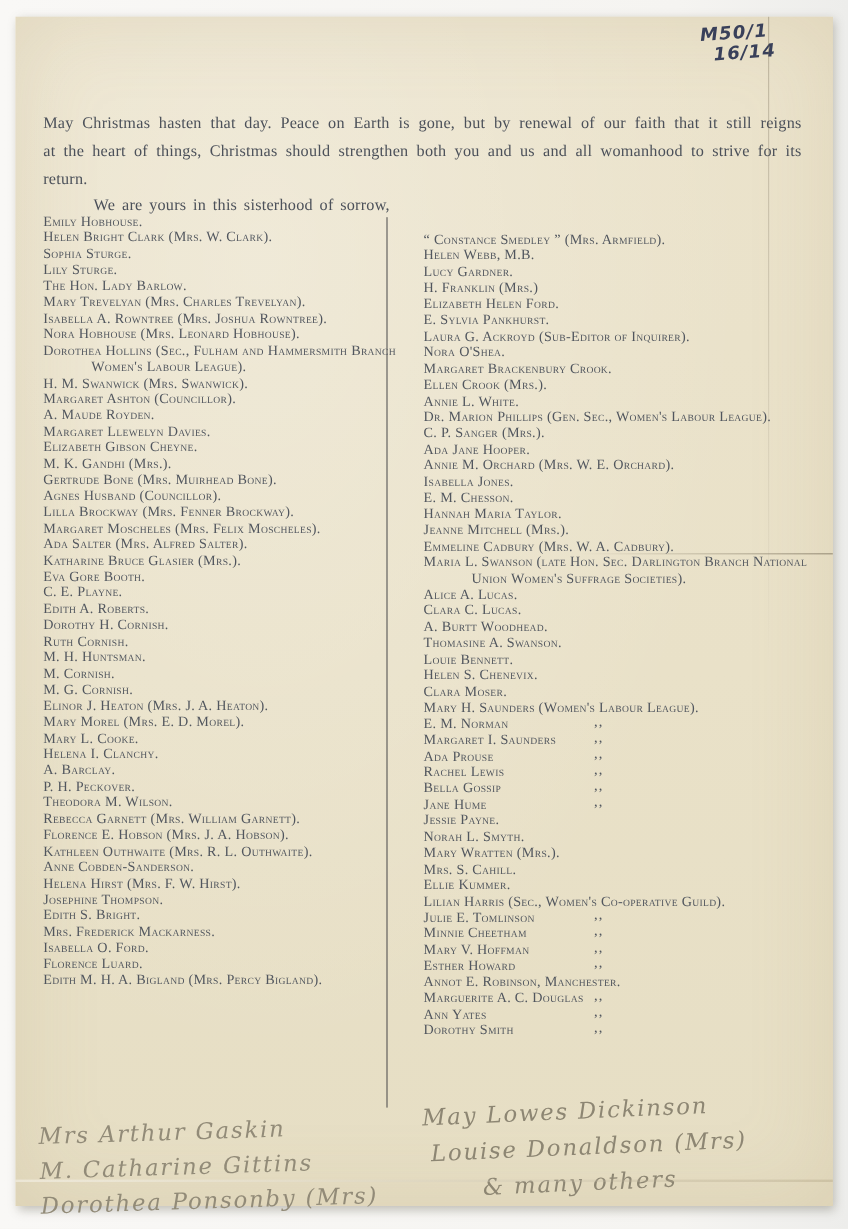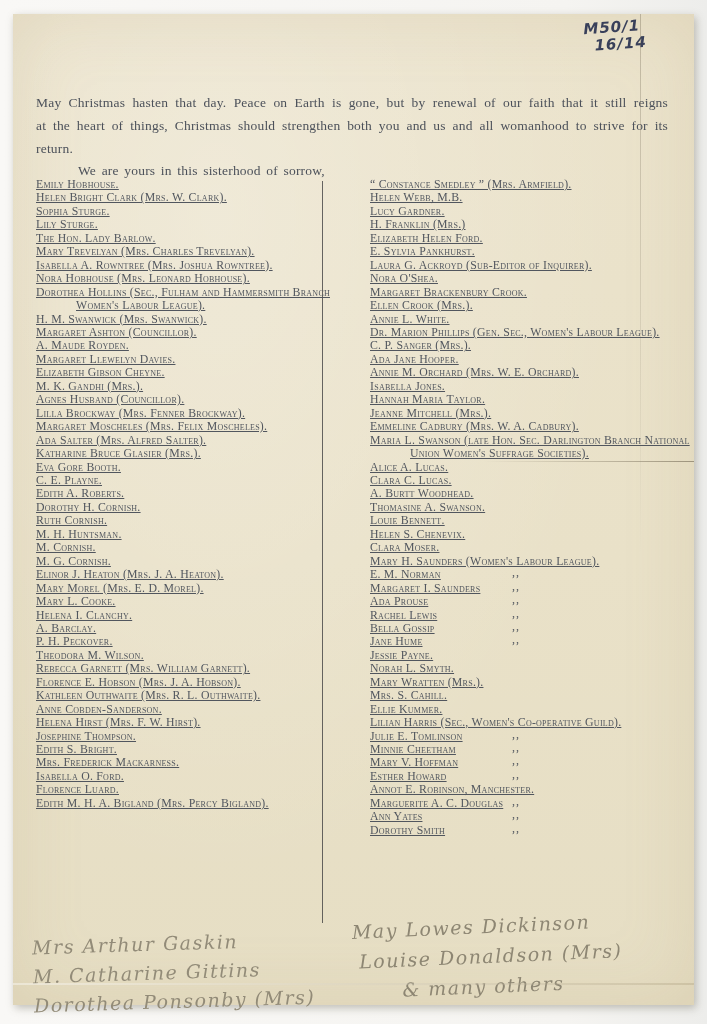--- a/index.html
+++ b/index.html
@@ -34,23 +34,23 @@
   .archive .l2{margin-left:10px;}
 
   
   .intro{position:absolute;left:23px;top:63px;width:632px;color:#4c515a;
     font-size:13.5px;line-height:23px;text-align:justify;word-spacing:3px;letter-spacing:0.2px;}
   .salutation{position:absolute;left:23px;top:131px;width:632px;color:#4c515a;
     font-size:13.5px;line-height:23px;text-indent:42px;word-spacing:2px;letter-spacing:0.2px;}
 
   
   .columns{position:absolute;left:23px;top:164px;width:640px;}
-  .col{position:absolute;top:0;margin:0;padding:0;list-style:none;color:#51565e;text-decoration:underline;}
+  .col{position:absolute;top:0;margin:0;padding:0;list-style:none;color:#51565e;}
   .col-left{left:0;width:300px;}
-  .col-right{left:334px;width:324px;}
+  .col-right{left:317px;width:324px;margin-top:15px;}
   .divider{position:absolute;left:309px;top:167px;width:1px;height:742px;background:rgba(55,55,58,0.75);}
   .signatory{
     position:relative;
     font-variant:small-caps;
     font-size:11.8px;line-height:13.45px;
     letter-spacing:0.25px;
     padding-left:40px;text-indent:-40px;
   }
   .ditto{position:absolute;left:182px;top:-2px;letter-spacing:1px;font-size:12px;}
 
@@ -89,20 +89,21 @@
           <li class="signatory"><span>Mary Trevelyan (Mrs. Charles Trevelyan).</span></li>
           <li class="signatory"><span>Isabella A. Rowntree (Mrs. Joshua Rowntree).</span></li>
           <li class="signatory"><span>Nora Hobhouse (Mrs. Leonard Hobhouse).</span></li>
           <li class="signatory"><span>Dorothea Hollins (Sec., Fulham and Hammersmith Branch Women's Labour League).</span></li>
           <li class="signatory"><span>H. M. Swanwick (Mrs. Swanwick).</span></li>
           <li class="signatory"><span>Margaret Ashton (Councillor).</span></li>
           <li class="signatory"><span>A. Maude Royden.</span></li>
           <li class="signatory"><span>Margaret Llewelyn Davies.</span></li>
           <li class="signatory"><span>Elizabeth Gibson Cheyne.</span></li>
           <li class="signatory"><span>M. K. Gandhi (Mrs.).</span></li>
+          <li class="signatory"><span>Gertrude Bone (Mrs. Muirhead Bone).</span></li>
           <li class="signatory"><span>Agnes Husband (Councillor).</span></li>
           <li class="signatory"><span>Lilla Brockway (Mrs. Fenner Brockway).</span></li>
           <li class="signatory"><span>Margaret Moscheles (Mrs. Felix Moscheles).</span></li>
           <li class="signatory"><span>Ada Salter (Mrs. Alfred Salter).</span></li>
           <li class="signatory"><span>Katharine Bruce Glasier (Mrs.).</span></li>
           <li class="signatory"><span>Eva Gore Booth.</span></li>
           <li class="signatory"><span>C. E. Playne.</span></li>
           <li class="signatory"><span>Edith A. Roberts.</span></li>
           <li class="signatory"><span>Dorothy H. Cornish.</span></li>
           <li class="signatory"><span>Ruth Cornish.</span></li>
@@ -138,20 +139,21 @@
           <li class="signatory"><span>Laura G. Ackroyd (Sub-Editor of Inquirer).</span></li>
           <li class="signatory"><span>Nora O'Shea.</span></li>
           <li class="signatory"><span>Margaret Brackenbury Crook.</span></li>
           <li class="signatory"><span>Ellen Crook (Mrs.).</span></li>
           <li class="signatory"><span>Annie L. White.</span></li>
           <li class="signatory"><span>Dr. Marion Phillips (Gen. Sec., Women's Labour League).</span></li>
           <li class="signatory"><span>C. P. Sanger (Mrs.).</span></li>
           <li class="signatory"><span>Ada Jane Hooper.</span></li>
           <li class="signatory"><span>Annie M. Orchard (Mrs. W. E. Orchard).</span></li>
           <li class="signatory"><span>Isabella Jones.</span></li>
+          <li class="signatory"><span>E. M. Chesson.</span></li>
           <li class="signatory"><span>Hannah Maria Taylor.</span></li>
           <li class="signatory"><span>Jeanne Mitchell (Mrs.).</span></li>
           <li class="signatory"><span>Emmeline Cadbury (Mrs. W. A. Cadbury).</span></li>
           <li class="signatory"><span>Maria L. Swanson (late Hon. Sec. Darlington Branch National Union Women's Suffrage Societies).</span></li>
           <li class="signatory"><span>Alice A. Lucas.</span></li>
           <li class="signatory"><span>Clara C. Lucas.</span></li>
           <li class="signatory"><span>A. Burtt Woodhead.</span></li>
           <li class="signatory"><span>Thomasine A. Swanson.</span></li>
           <li class="signatory"><span>Louie Bennett.</span></li>
           <li class="signatory"><span>Helen S. Chenevix.</span></li>

